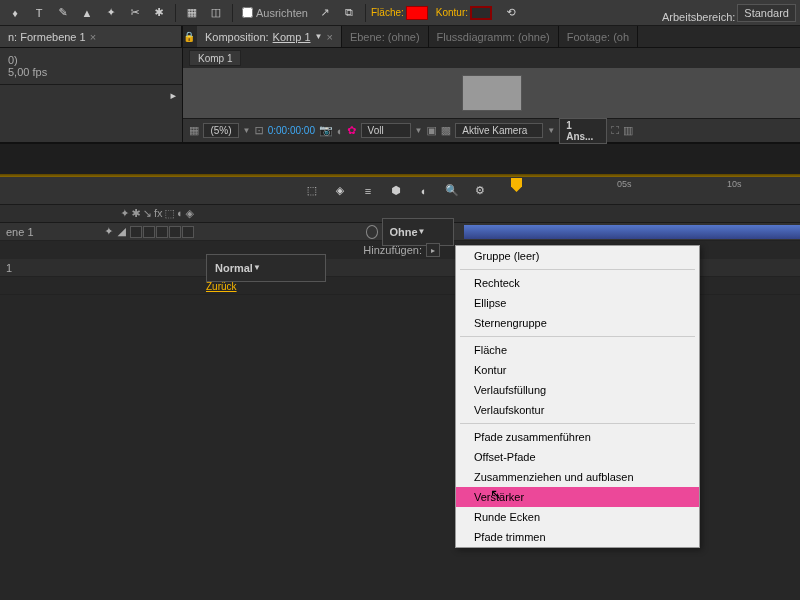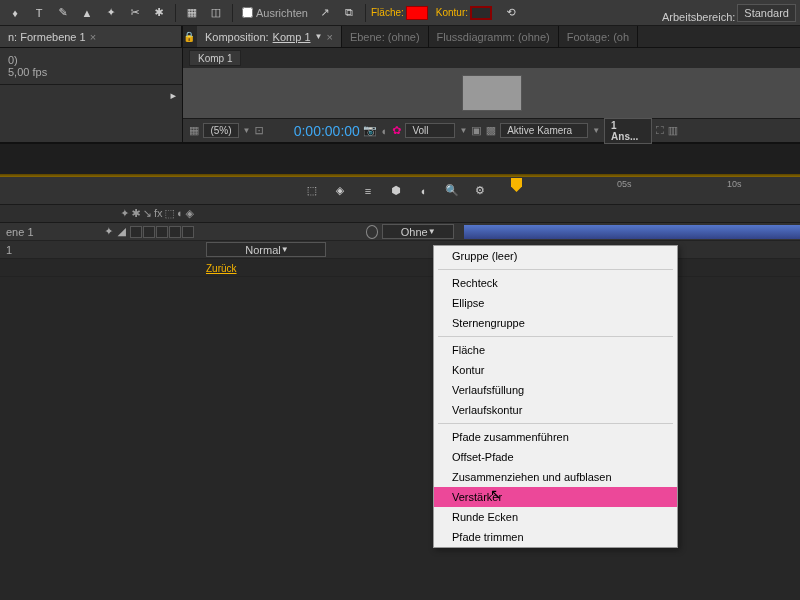--- a/index.html
+++ b/index.html
@@ -19,40 +19,40 @@
 .panel-tab.dim { color: #777; background: #272727; }
 .tab-close { color: #888; cursor: pointer; }
 .info-rows { padding: 6px 8px; color: #aaa; font-size: 11px; }
 .comp-area { flex: 1; background: #2a2a2a; display: flex; flex-direction: column; }
 .subtab-row { height: 20px; display: flex; padding: 2px 6px; }
 .subtab { padding: 2px 8px; background: #383838; color: #ccc; border: 1px solid #222; font-size: 10px; }
 .viewer { flex: 1; background: #4b4b4b; display: flex; align-items: center; justify-content: center; position: relative; }
 .footage-box { width: 60px; height: 36px; background: #999; border: 1px solid #555; }
 .viewer-controls { height: 24px; background: #333; display: flex; align-items: center; gap: 4px; padding: 0 6px; border-top: 1px solid #1a1a1a; }
 .vc-dropdown { background: #2a2a2a; border: 1px solid #555; padding: 1px 6px; color: #ccc; font-size: 10px; }
-.timecode { color: #3fa9f5; font-size: 14px; margin-left: 26px; }
+.timecode { color: #3fa9f5; font-size: 10px; }
 .timeline-area { background: #272727; }
 .tl-gold-bar { height: 3px; background: linear-gradient(#5a4400, #8a6800); }
 .tl-toolbar { height: 28px; background: #333; display: flex; align-items: center; justify-content: flex-end; padding: 0 8px; gap: 6px; border-bottom: 1px solid #1a1a1a; }
 .tl-header { height: 18px; background: #2e2e2e; display: flex; align-items: center; font-size: 10px; color: #999; border-bottom: 1px solid #1a1a1a; }
 .tl-header-label { padding: 0 8px; }
 .tl-ruler { flex: 1; height: 100%; position: relative; }
 .ruler-tick { position: absolute; top: 2px; font-size: 9px; color: #999; }
 .playhead { position: absolute; width: 11px; height: 14px; background: #f7b500; left: 560px; top: 1px; clip-path: polygon(0 0, 100% 0, 100% 60%, 50% 100%, 0 60%);}
 .tl-row { height: 18px; display: flex; align-items: center; background: #2e2e2e; border-bottom: 1px solid #222; }
 .tl-row.header2 { background: #333; }
 .outline-col { width: 200px; padding: 0 6px; display:flex; align-items:center; gap:4px;}
 .mode-col { width: 160px; padding: 0 6px; }
 .parent-col { width: 100px; padding: 0 6px; display: flex; align-items: center; gap: 4px;}
 .track-col { flex: 1; position: relative; height: 100%; }
-.dropdown-sm { background: #2a2a2a; border: 1px solid #555; padding: 0 6px; color: #ccc; font-size: 10px; height: 15px; display:flex; align-items:center; width: 80px; justify-content: center;}
+.dropdown-sm { background: #2a2a2a; border: 1px solid #555; padding: 0 6px; color: #ccc; font-size: 10px; height: 28px; display:flex; align-items:center; width: 80px; justify-content: flex-start; font-weight: bold;}
 .track-bar { position: absolute; left: 4px; right: 0; top: 2px; height: 14px; background: linear-gradient(#5577cc, #334488); }
 .add-row { height: 18px; display: flex; align-items: center; background: #272727; justify-content: flex-end; padding-right: 360px; gap: 4px;}
 .link-back { color: #f7b500; text-decoration: underline; font-size: 10px; }
-.context-menu { position: absolute; left: 433px; top: 245px; width: 245px; background: #f0f0f0; border: 1px solid #999; box-shadow: 2px 2px 6px rgba(0,0,0,0.4); color: #000; font-size: 12px; z-index: 1000; }
+.context-menu { position: absolute; left: 455px; top: 245px; width: 245px; background: #f0f0f0; border: 1px solid #999; box-shadow: 2px 2px 6px rgba(0,0,0,0.4); color: #000; font-size: 12px; z-index: 1000; }
 .menu-item { padding: 4px 18px; cursor: pointer; }
 .menu-item.hl { background: #ec4899; }
 .menu-sep { height: 1px; background: #ccc; margin: 3px 4px; }
 .cursor { position: absolute; left: 490px; top: 486px; font-size: 14px; color: #000; z-index: 1001; pointer-events:none;}
 .mini-icons { display:flex; gap:1px; }
 .mini-icons span { width: 12px; height: 12px; background:#2a2a2a; border:1px solid #555; display:inline-block;}
 .spiral-icon { display:inline-block; width:14px; height:14px; border:1px solid #888; border-radius:50%;}
 </style>
 </head>
 <body>
@@ -201,20 +201,24 @@
       <span class="spiral-icon"></span>
       <div class="dropdown-sm">
         <span>Ohne</span>
         <span style="font-size:8px;">▼</span>
       </div>
     </div>
     <div class="track-col">
       <div class="track-bar"></div>
     </div>
   </div>
+  <div class="add-row">
+    <span>Hinzufügen:</span>
+    <span style="width:14px;height:14px;background:#2a2a2a;border:1px solid #555;display:flex;align-items:center;justify-content:center;font-size:8px;">▸</span>
+  </div>
   <div class="tl-row">
     <div class="outline-col">
       <span>1</span>
     </div>
     <div class="mode-col">
       <div class="dropdown-sm" style="width:120px;padding-left:8px;">
         <span>Normal</span>
         <span style="font-size:8px;">▼</span>
       </div>
     </div>

